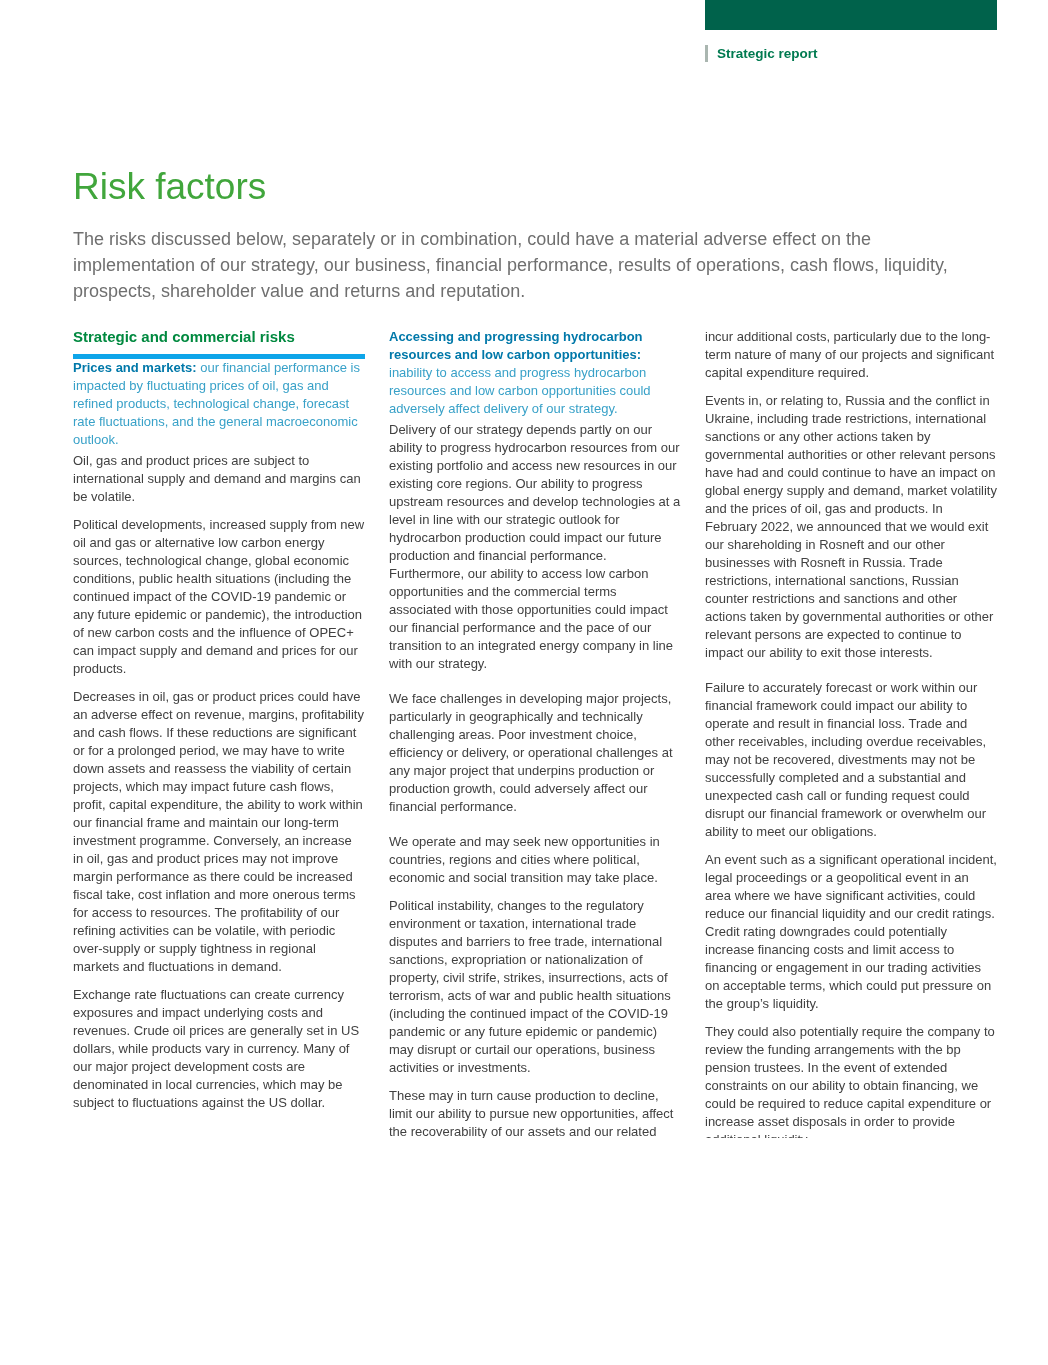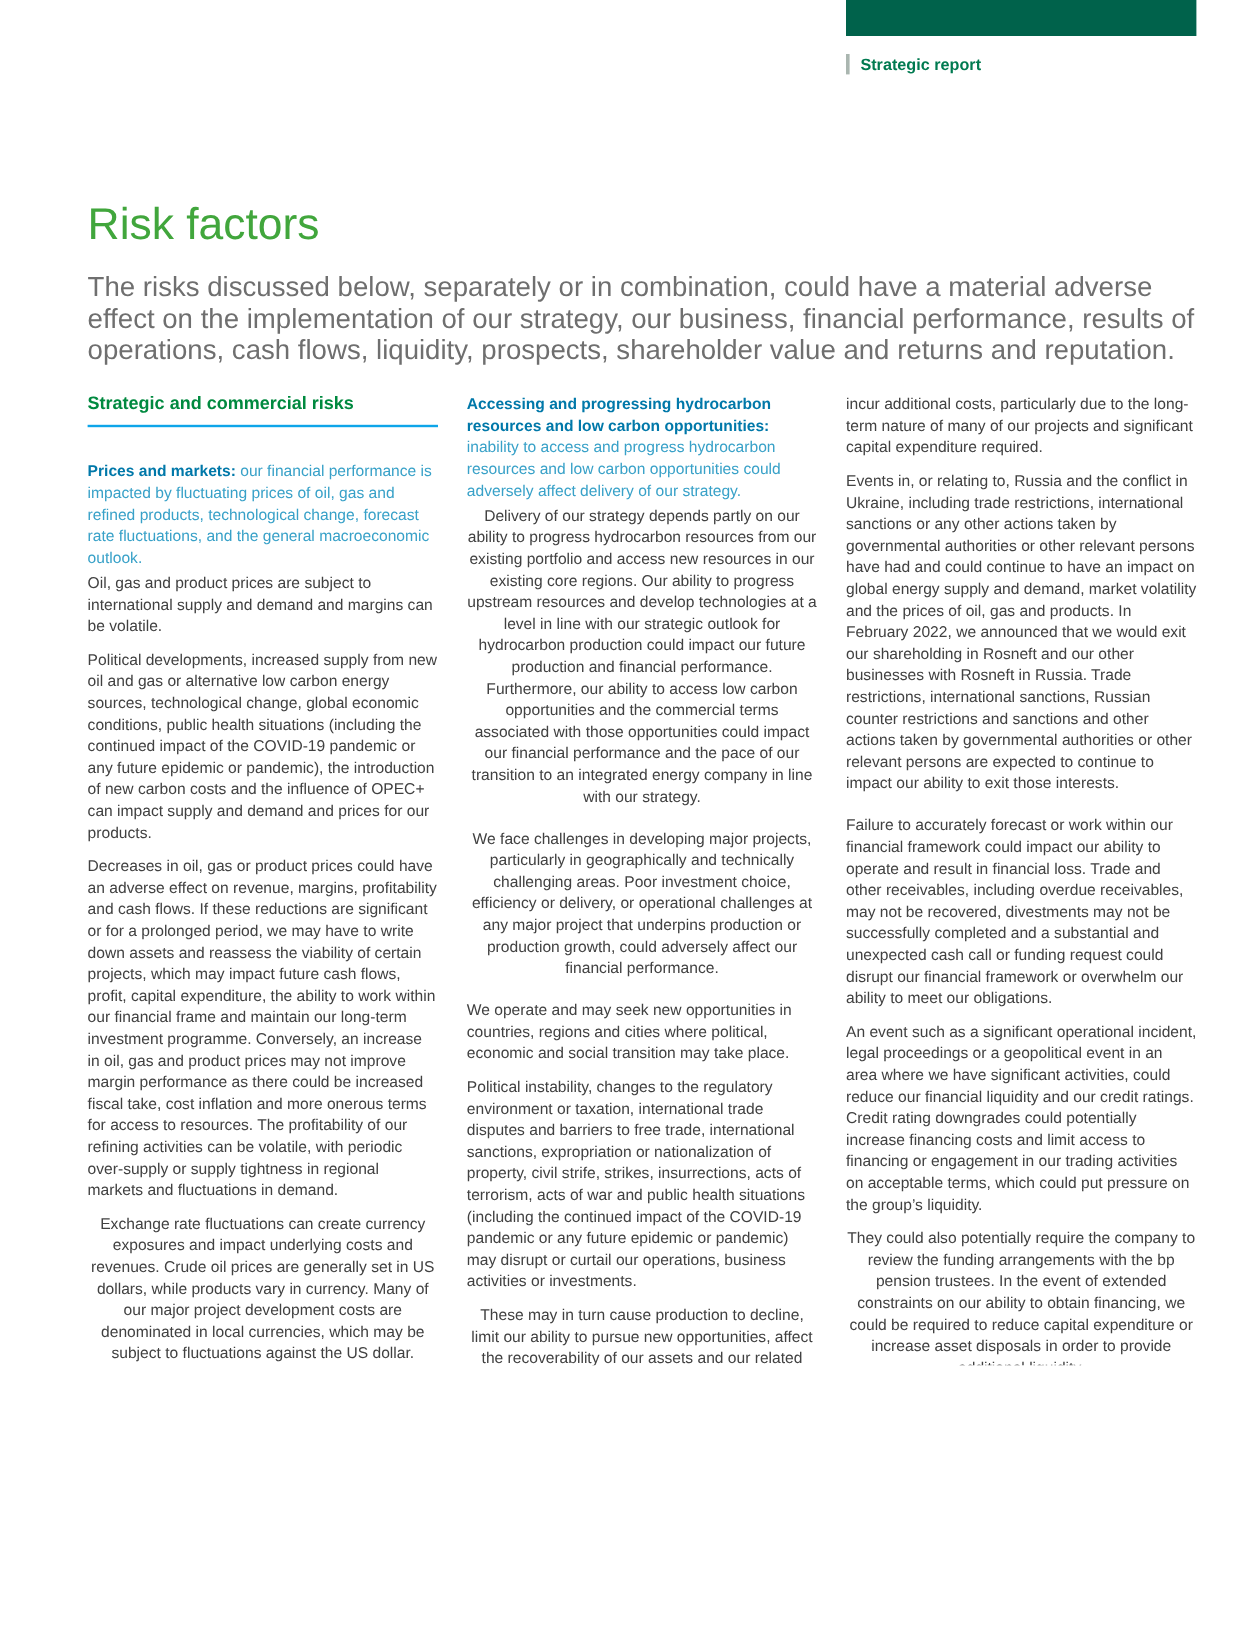--- a/index.html
+++ b/index.html
@@ -36,55 +36,55 @@
     position:absolute;
     top:166px; left:73px;
     font-size:37px;
     font-weight:400;
     color:var(--title-green,#41a63c);
   }
   .intro {
     position:absolute;
     top:226px; left:73px;
     width:924px;
-    font-size:23px;
+    font-size:18px;
     line-height:26px;
     color:var(--intro-gray,#6f6f6f);
   }
   .columns {
     position:absolute;
     top:328px; left:73px;
     width:924px;
     display:flex;
     gap:24px;
   }
   .col { width:292px; }
   .section-heading {
     font-size:15px;
     font-weight:bold;
     color:var(--heading-green,#00893f);
     padding-bottom:9px;
-    border-bottom:2px solid #0ea5e9;
-    margin-bottom:28px;
+    border-bottom:5px solid #0ea5e9;
+    margin-bottom:0;
   }
   .risk + .risk, p.body + .risk { margin-top:17px; }
   .risk-head {
     font-size:13px;
     line-height:18px;
     margin-bottom:3px;
   }
   .risk-title { color:var(--risk-title-blue,#0078a9); font-weight:bold; }
   .risk-lead  { color:var(--risk-lead-blue,#38a1c8); }
   p.body {
     font-size:13px;
     line-height:18px;
     color:var(--body-gray,#414141);
     margin-bottom:10px;
   }
-  p.body:last-child { margin-bottom:0;text-align:center; }
+  p.body:last-child { margin-bottom:0; }
   .crossref {
     display:flex;
     align-items:flex-end;
     gap:9px;
     margin-top:26px;
     font-size:13px;
     line-height:18px;
     color:var(--link-green,#2f9e41);
     cursor:pointer;
   }

